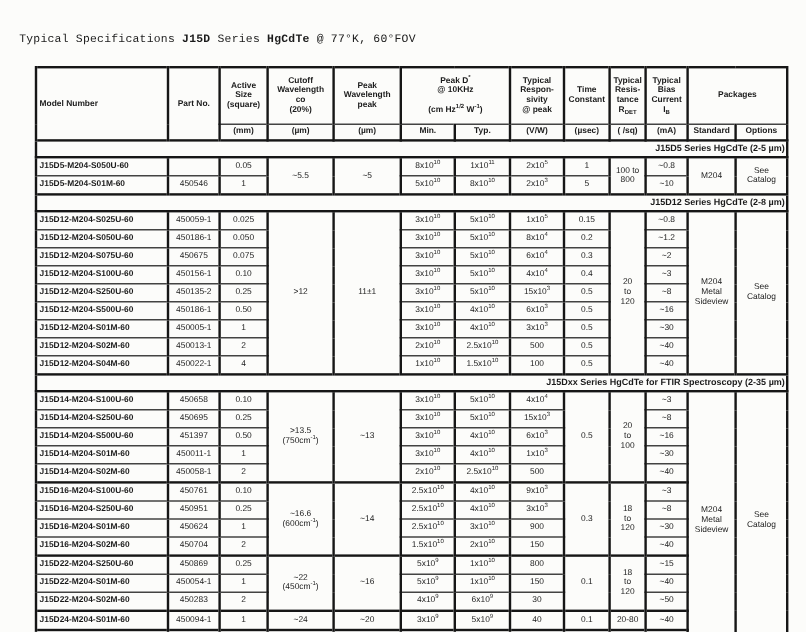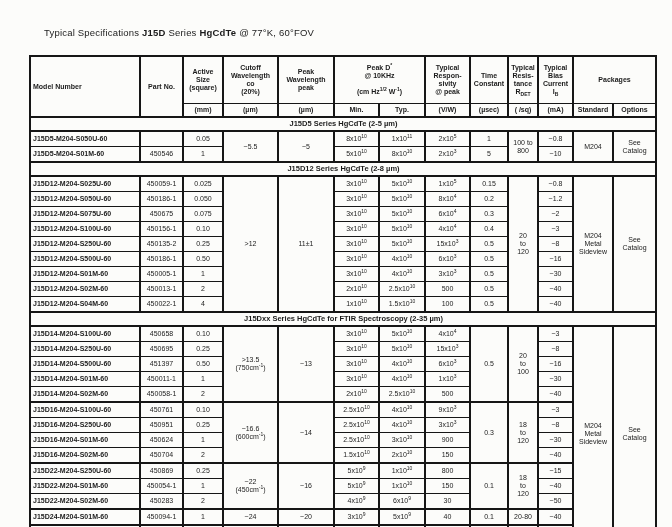--- a/index.html
+++ b/index.html
@@ -2,43 +2,43 @@
 <html><head>
 <meta charset="utf-8">
 <style>
   html,body { margin:0; padding:0; }
   body {
     width:672px; height:527px; position:relative;
     background:#fcfcfa; color:#1b1b1b;
     font-family:"Liberation Sans", sans-serif;
   }
   .page-title {
-    position:absolute; left:44px; top:27px;
-    font-family:Liberation Sans, sans-serif;
+    position:absolute; left:16px; top:27px;
+    font-family:Liberation Mono, monospace;
     font-size:9.5px; letter-spacing:.2px; white-space:nowrap;
   }
   .page-title b { font-weight:bold; }
   table.spec {
     position:absolute; left:29px; top:55px; width:626px;
     border-collapse:collapse; table-layout:fixed;
     border:2px solid #161616;
   }
   .spec th, .spec td {
     border:2px solid #161616; border-top-width:1px; border-bottom-width:1px;
     padding:0 1px; text-align:center; vertical-align:middle;
     font-size:7px; line-height:8px; height:14px; overflow:hidden;
   }
   .spec thead th { font-weight:bold; height:46px; }
   .spec thead tr.units th { height:12px; border-bottom-width:2px; }
   .spec thead th.vspan { height:auto; }
   td.c-model { text-align:left; font-weight:bold; padding-left:2px; white-space:nowrap; }
   th.h-model { text-align:left; padding-left:2px; }
   tr.section-row td {
     border-top-width:2px; border-bottom-width:2px;
-    text-align:center; font-weight:bold; font-size:7.5px;
+    text-align:right; font-weight:bold; font-size:7.5px;
     padding-left:2px; height:12px;
   }
   tr.group-start td { border-top-width:2px; }
   .spec sup { font-size:5px; line-height:0; vertical-align:super; }
   .spec sub { font-size:5px; line-height:0; vertical-align:sub; }
   .hdr-gap { height:5px; }
 </style>
 </head>
 <body>
 

